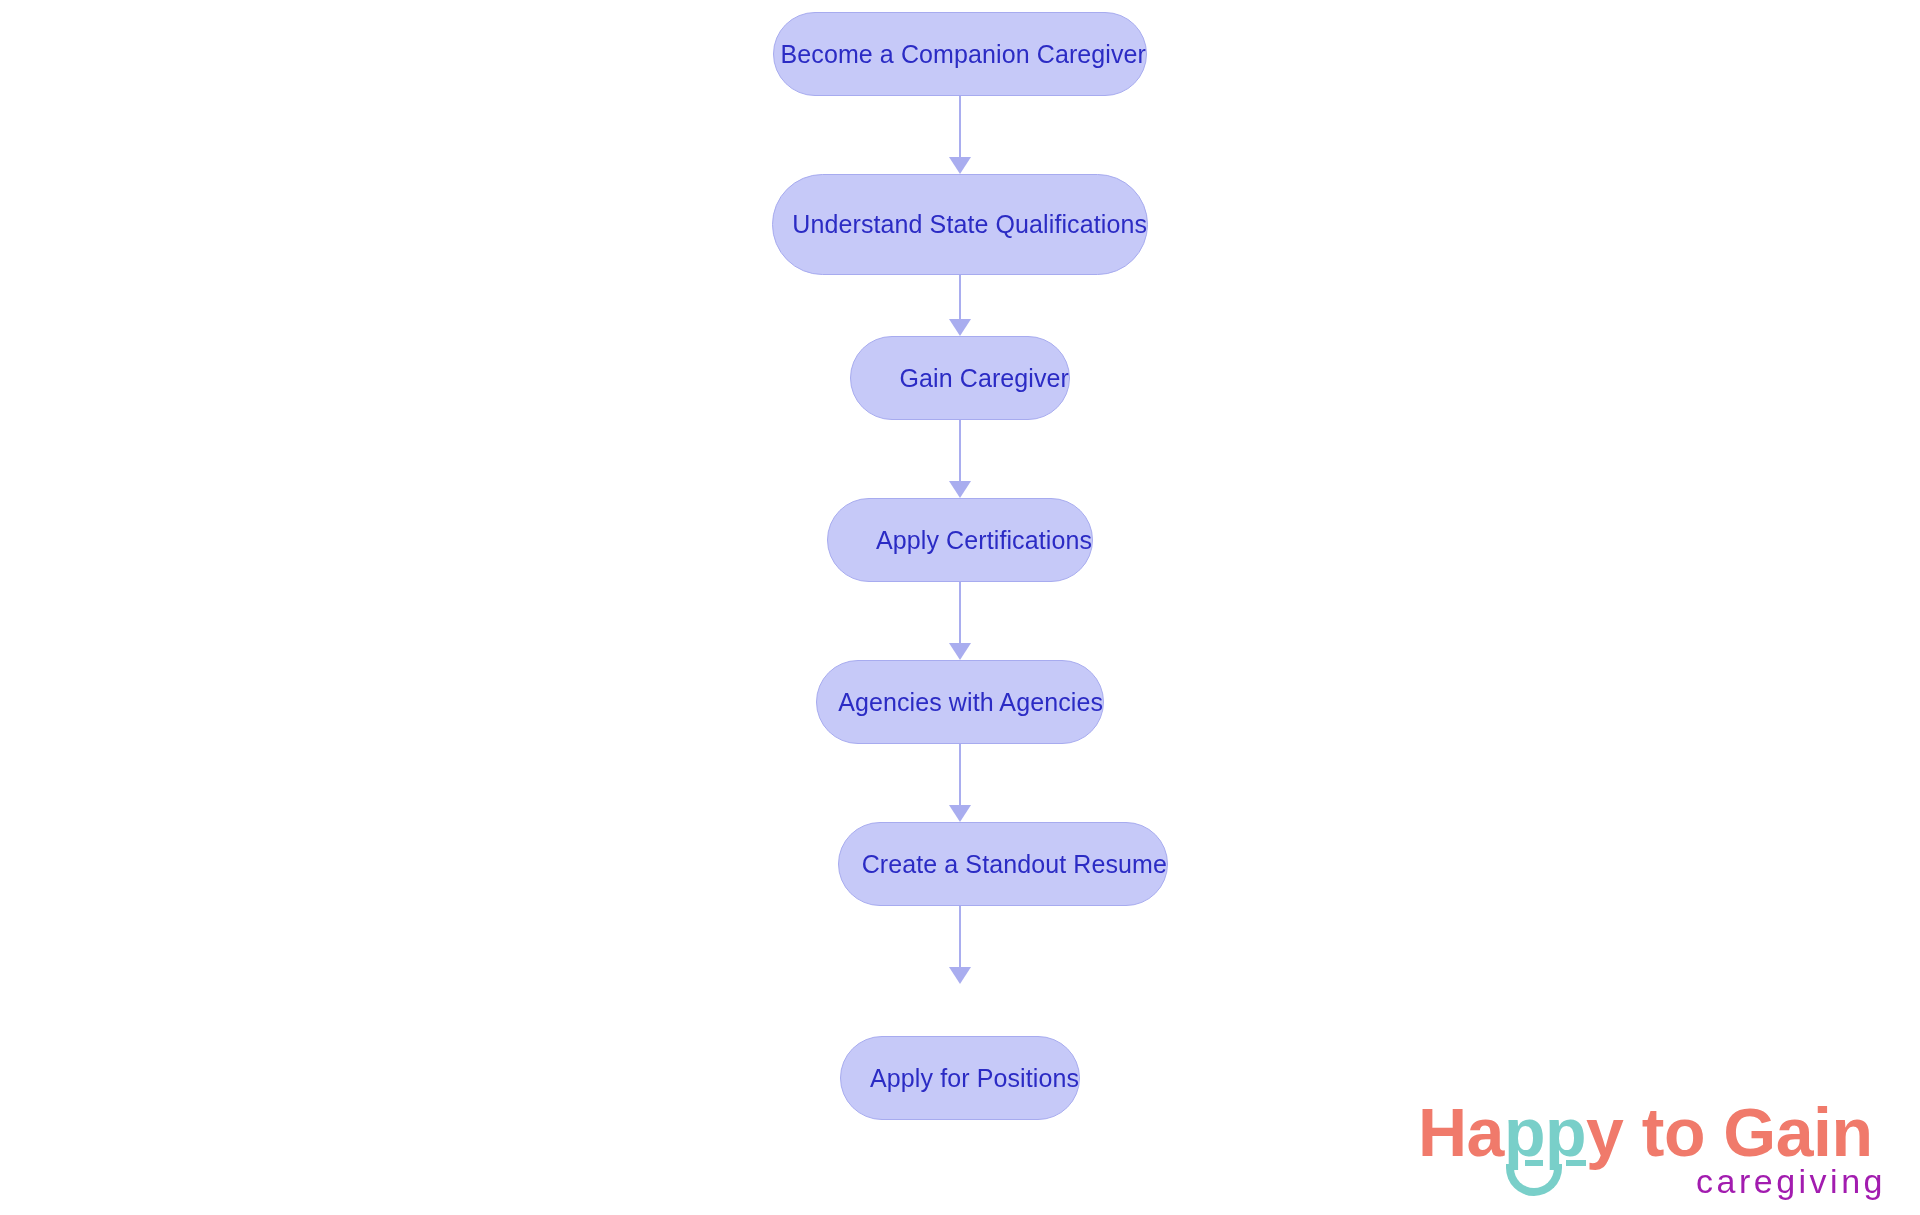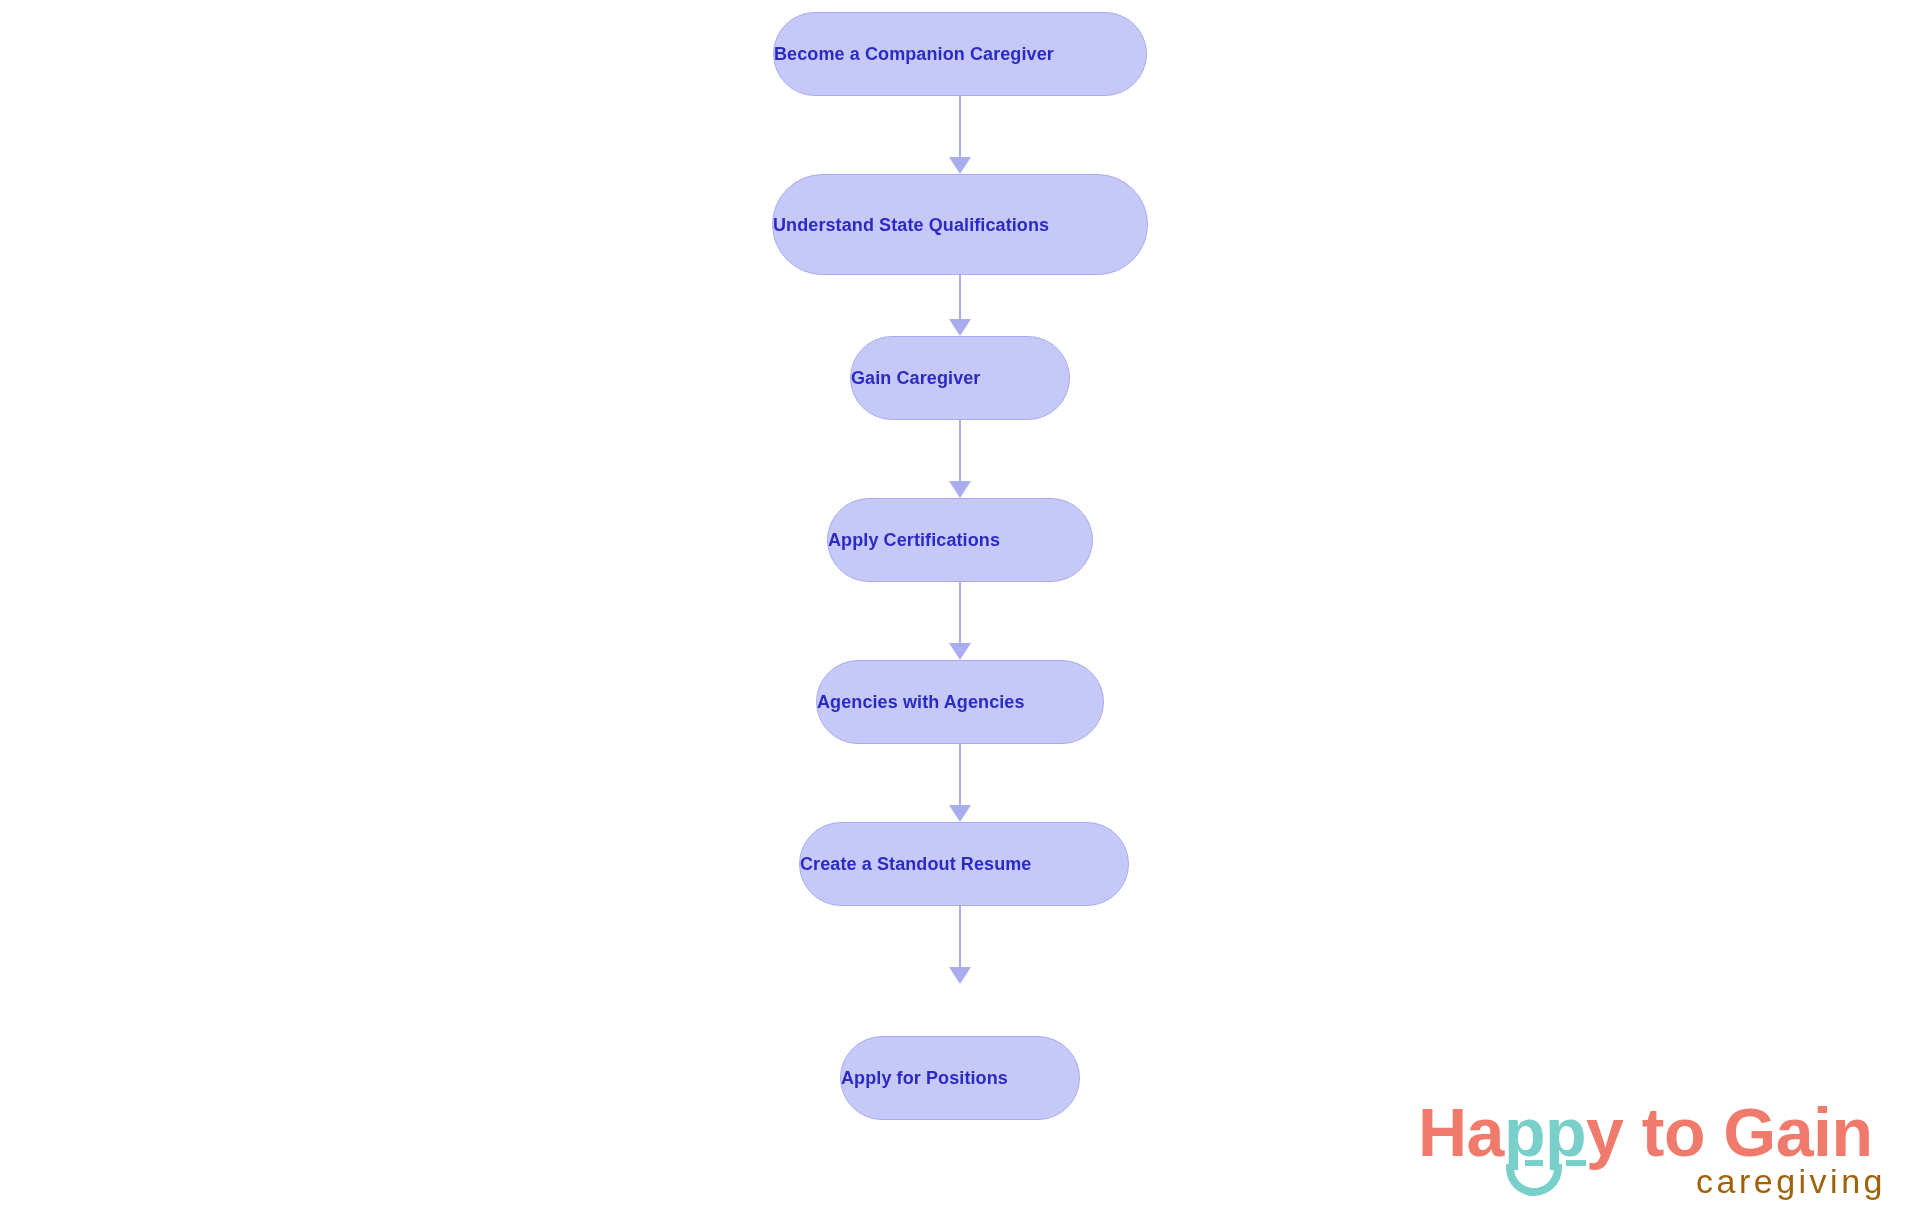--- a/index.html
+++ b/index.html
@@ -29,27 +29,27 @@
     top: 0;
     width: 1920px;
     height: 1215px;
   }
 
   .node {
     position: absolute;
     box-sizing: border-box;
     display: flex;
     align-items: center;
-    justify-content: flex-start;
+    justify-content: flex-end;
     background: #c6c9f8;
     border: 1.5px solid #a7abef;
     border-radius: 999px;
     color: #2b2bc4;
-    font-size: 18px;
-    font-weight: 700;
+    font-size: 25px;
+    font-weight: 400;
     letter-spacing: 0.1px;
     white-space: nowrap;
     line-height: 1;
   }
 
   .connector {
     position: absolute;
     width: 28px;
     pointer-events: none;
   }
@@ -108,21 +108,21 @@
     box-sizing: border-box;
   }
   .logo-sub {
     position: absolute;
     right: 2px;
     top: 66px;
     font-size: 34px;
     font-weight: 400;
     letter-spacing: 3.5px;
     line-height: 1;
-    color: #a16207;
+    color: #a21caf;
     white-space: nowrap;
   }
 </style>
 </head>
 <body>
 
 <div id="canvas">
   <div class="flow-layer" id="flow-layer">
       <div class="connector" style="left: 946px; top: 96px; height: 78px;">
         <div class="stem" style="height: 62px;"></div>
@@ -156,21 +156,21 @@
       </div>
       <div class="node" style="left: 850px; top: 336px; width: 220px; height: 84px;">
         <span>Gain Caregiver</span>
       </div>
       <div class="node" style="left: 827px; top: 498px; width: 266px; height: 84px;">
         <span>Apply Certifications</span>
       </div>
       <div class="node" style="left: 816px; top: 660px; width: 288px; height: 84px;">
         <span>Agencies with Agencies</span>
       </div>
-      <div class="node" style="left: 799px; top: 822px; width: 330px; height: 84px;">
+      <div class="node" style="left: 838px; top: 822px; width: 330px; height: 84px;">
         <span>Create a Standout Resume</span>
       </div>
       <div class="node" style="left: 840px; top: 1036px; width: 240px; height: 84px;">
         <span>Apply for Positions</span>
       </div>
     </div>
 
   <div id="logo">
     <div class="logo-wordmark"><span>Ha</span><span class="teal">pp</span><span>y</span><span> to Gain</span></div>
     <div class="logo-smile"></div>

